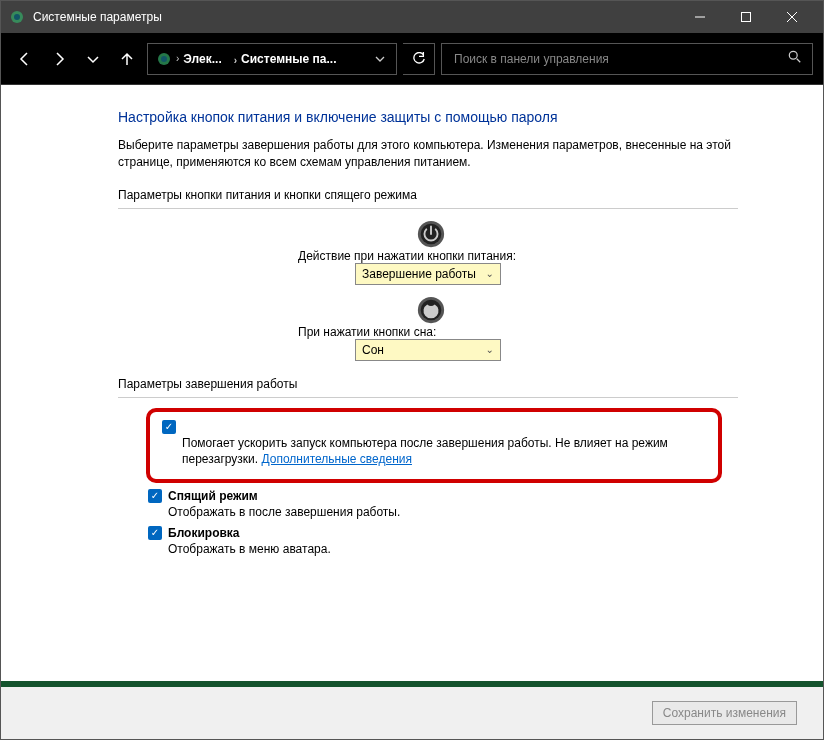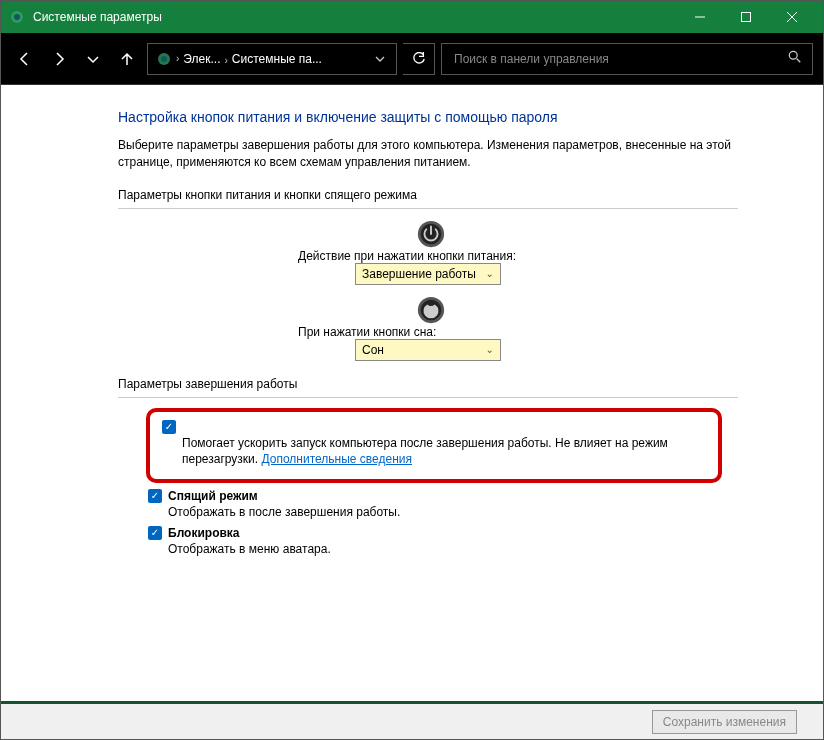--- a/index.html
+++ b/index.html
@@ -7,21 +7,21 @@
     margin: 0;
     font-family: "Segoe UI", Tahoma, sans-serif;
     font-size: 12px;
     background: #fff;
     width: 824px;
     height: 740px;
     overflow: hidden;
     border: 1px solid #555;
   }
   .titlebar {
-    background: #15803d;
+    background: #404040;
     color: #fff;
     height: 32px;
     display: flex;
     align-items: center;
     padding: 0 8px 0 8px;
   }
   .titlebar .app-icon {
     width: 16px; height: 16px;
     margin-right: 8px;
   }
@@ -49,21 +49,21 @@
     display: flex;
     align-items: center;
     border: 1px solid #555;
     height: 32px;
     padding: 0 4px 0 8px;
     color: #fff;
     min-width: 250px;
     gap: 4px;
   }
   .bc-icon { width:16px; height:16px; }
-  .bc-seg { font-size: 12px; display:flex; align-items:flex-end; gap:4px;}
+  .bc-seg { font-size: 12px; display:flex; align-items:flex-end; gap:12px;font-weight:bold;}
   .bc-chev { font-size: 10px; color:#ccc; }
   .bc-spacer { flex:1; }
   .bc-drop {
     width:24px; height:30px;
     display:flex; align-items:center; justify-content:center;
     color:#ccc;
   }
   .refresh-btn {
     width:32px; height:32px;
     display:flex; align-items:center; justify-content:center;
@@ -149,22 +149,22 @@
     color:#fff; font-size:10px; line-height:1;
     border-radius:2px;
   }
   .check-title { font-weight:600; }
   .check-desc {
     margin-left: 20px; color:#000;
     line-height:1.35; padding-top:1px;
   }
   .link { color:#0066cc; text-decoration: underline; cursor:pointer; }
   .footer {
-    height:38px;
-    border-top:3px solid #14532d;
+    height:58px;
+    border-top:6px solid #14532d;
     background:#f0f0f0;
     display:flex; align-items:center; justify-content:flex-end;
     padding: 0 26px 0 0;
     gap: 10px;
     position: absolute;
     bottom:1px;
     width: calc(100% - 2px);
     left:1px;
   }
   .btn {

